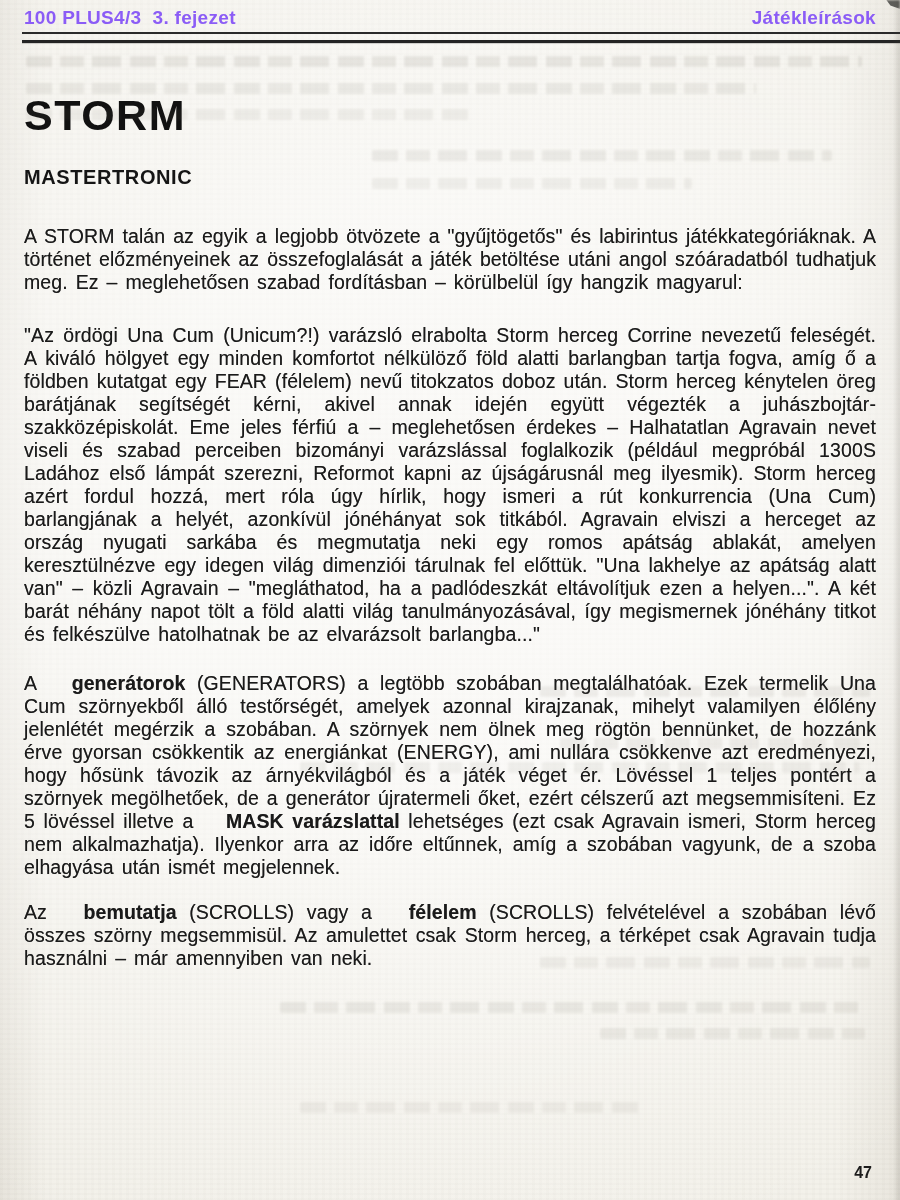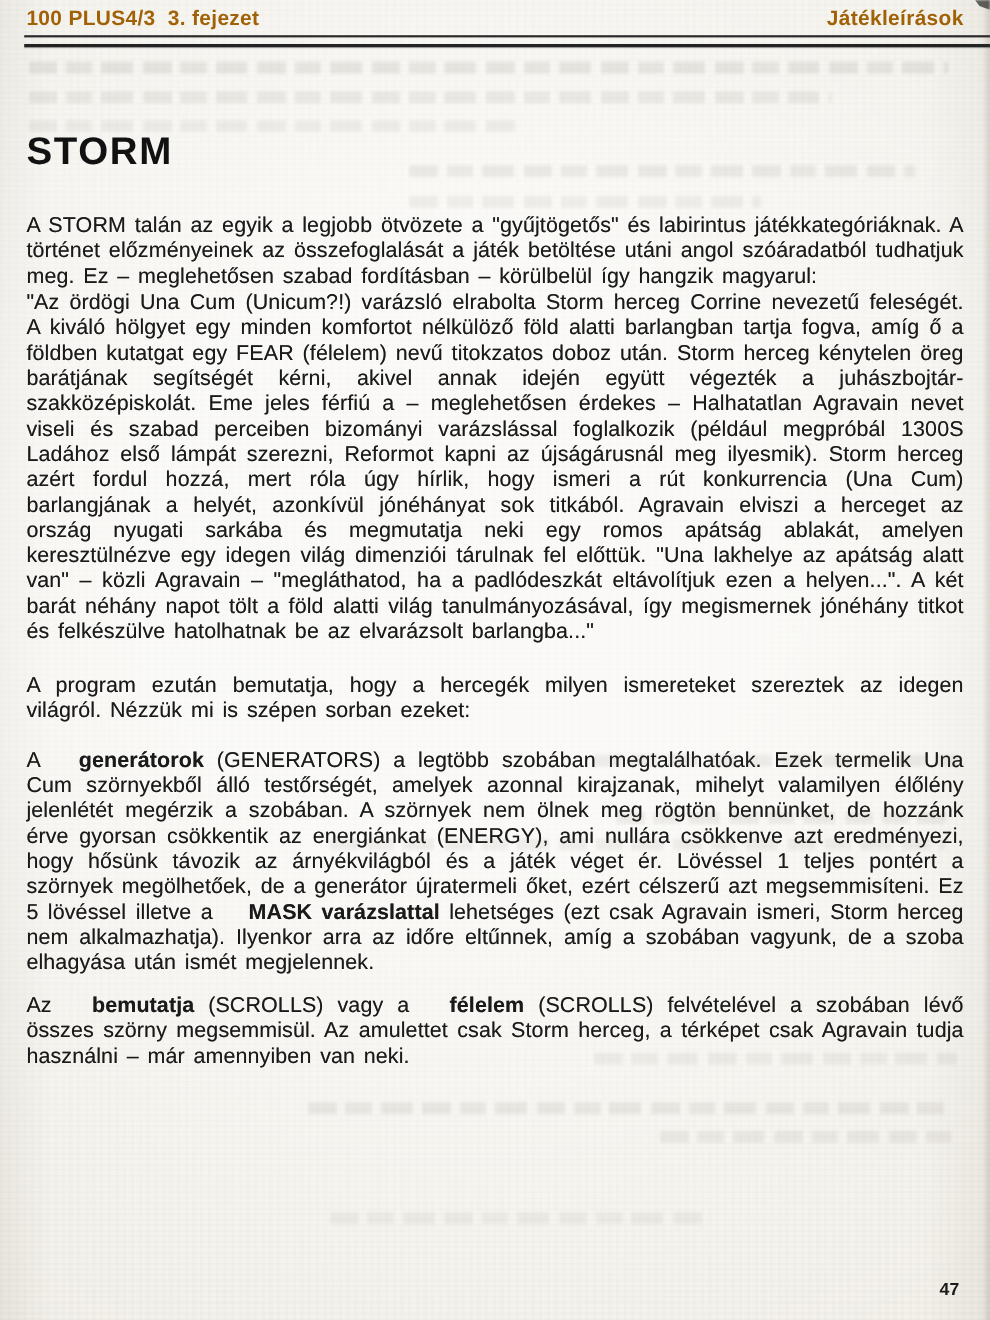--- a/index.html
+++ b/index.html
@@ -12,36 +12,36 @@
       repeating-linear-gradient(0deg, rgba(90,85,70,.022) 0 2px, rgba(0,0,0,0) 2px 5px),
       repeating-linear-gradient(90deg, rgba(90,85,70,.018) 0 3px, rgba(0,0,0,0) 3px 7px),
       linear-gradient(90deg,#e7e4dc 0%,#f2f0e9 5%,#f3f1ea 93%,#e9e6de 100%),
       #f1efe8;
     color:#181818;
   }
   .page{position:absolute;inset:0;padding:0 24px;box-sizing:border-box;}
 
   
   .header{display:flex;justify-content:space-between;align-items:baseline;padding-top:7px;
-    font-size:19px;font-weight:bold;letter-spacing:.3px;color:#a16207;}
+    font-size:19px;font-weight:bold;letter-spacing:.3px;color:#8b5cf6;}
   .header .left{white-space:pre;}
   .rule{margin:3px -24px 0 -2px;height:6px;
     border-top:2px solid #2a2a2a;border-bottom:3px solid #232323;
     box-shadow:0 1px 0 rgba(0,0,0,.15);}
 
   
-  .title{margin-top:75px;font-size:35px;font-weight:bold;letter-spacing:1.5px;color:#111;}
+  .title{margin-top:48px;font-size:43px;font-weight:bold;letter-spacing:1.5px;color:#111;}
   .publisher{margin-top:26px;font-size:20px;font-weight:bold;letter-spacing:.6px;color:#151515;}
 
   
   .copy{margin-top:36px;font-size:19.5px;line-height:23px;text-align:justify;
     word-spacing:2.4px;letter-spacing:.1px;color:#1a1a1a;
     text-shadow:0 0 .4px rgba(20,20,20,.55);}
   .copy p{margin:0 0 18px 0;}
-  .copy p:nth-child(1){margin-bottom:1px;}
+  .copy p:nth-child(1){margin-bottom:30px;}
   .copy p:nth-child(2){margin-bottom:26px;}
   .copy p:nth-child(3){margin-bottom:22px;}
   .copy p:nth-child(4){margin-bottom:16px;}
   .copy b{font-weight:bold;margin-left:24px;}
 
   
   .page-number{position:absolute;right:28px;bottom:18px;font-size:16px;font-weight:bold;color:#1c1c1c;}
 
   
   .ghost{position:absolute;height:11px;border-radius:2px;opacity:.12;filter:blur(1.3px);
@@ -70,25 +70,25 @@
 
 <div class="page">
 
   <div class="header">
     <span class="left">100 PLUS4/3  3. fejezet</span>
     <span class="right">Játékleírások</span>
   </div>
   <div class="rule"></div>
 
   <div class="title">STORM</div>
+  <div class="publisher">MASTERTRONIC</div>
 
   <div class="copy">
       <p><span>A STORM talán az egyik a legjobb ötvözete a "gyűjtögetős" és labirintus játékkategóriáknak. A történet előzményeinek az összefoglalását a játék betöltése utáni angol szóáradatból tudhatjuk meg. Ez – meglehetősen szabad fordításban – körülbelül így hangzik magyarul:</span></p>
       <p><span>"Az ördögi Una Cum (Unicum?!) varázsló elrabolta Storm herceg Corrine nevezetű feleségét. A kiváló hölgyet egy minden komfortot nélkülöző föld alatti barlangban tartja fogva, amíg ő a földben kutatgat egy FEAR (félelem) nevű titokzatos doboz után. Storm herceg kénytelen öreg barátjának segítségét kérni, akivel annak idején együtt végezték a juhászbojtár-szakközépiskolát. Eme jeles férfiú a – meglehetősen érdekes – Halhatatlan Agravain nevet viseli és szabad perceiben bizományi varázslással foglalkozik (például megpróbál 1300S Ladához első lámpát szerezni, Reformot kapni az újságárusnál meg ilyesmik). Storm herceg azért fordul hozzá, mert róla úgy hírlik, hogy ismeri a rút konkurrencia (Una Cum) barlangjának a helyét, azonkívül jónéhányat sok titkából. Agravain elviszi a herceget az ország nyugati sarkába és megmutatja neki egy romos apátság ablakát, amelyen keresztülnézve egy idegen világ dimenziói tárulnak fel előttük. "Una lakhelye az apátság alatt van" – közli Agravain – "megláthatod, ha a padlódeszkát eltávolítjuk ezen a helyen...". A két barát néhány napot tölt a föld alatti világ tanulmányozásával, így megismernek jónéhány titkot és felkészülve hatolhatnak be az elvarázsolt barlangba..."</span></p>
-      <p><span>A program ezután bemutatja, hogy a hercegék milyen ismereteket szereztek az idegen világról. Nézzük mi is szépen sorban ezeket:</span></p>
       <p><span>A </span><b>generátorok</b><span> (GENERATORS) a legtöbb szobában megtalálhatóak. Ezek termelik Una Cum szörnyekből álló testőrségét, amelyek azonnal kirajzanak, mihelyt valamilyen élőlény jelenlétét megérzik a szobában. A szörnyek nem ölnek meg rögtön bennünket, de hozzánk érve gyorsan csökkentik az energiánkat (ENERGY), ami nullára csökkenve azt eredményezi, hogy hősünk távozik az árnyékvilágból és a játék véget ér. Lövéssel 1 teljes pontért a szörnyek megölhetőek, de a generátor újratermeli őket, ezért célszerű azt megsemmisíteni. Ez 5 lövéssel illetve a </span><b>MASK varázslattal</b><span> lehetséges (ezt csak Agravain ismeri, Storm herceg nem alkalmazhatja). Ilyenkor arra az időre eltűnnek, amíg a szobában vagyunk, de a szoba elhagyása után ismét megjelennek.</span></p>
       <p><span>Az </span><b>bemutatja</b><span> (SCROLLS) vagy a </span><b>félelem</b><span> (SCROLLS) felvételével a szobában lévő összes szörny megsemmisül. Az amulettet csak Storm herceg, a térképet csak Agravain tudja használni – már amennyiben van neki.</span></p>
     </div>
 
   <div class="page-number">47</div>
 
   <div class="ghost g1"></div>
   <div class="ghost g2"></div>
   <div class="ghost g3"></div>
   <div class="ghost g4"></div>

